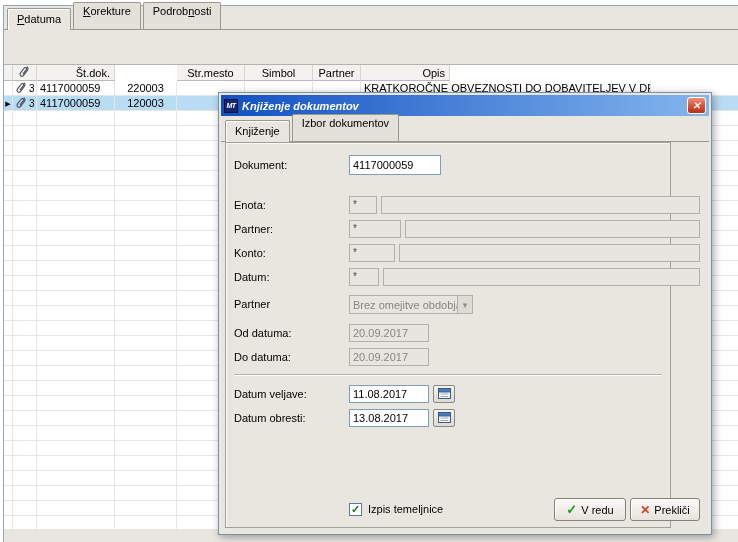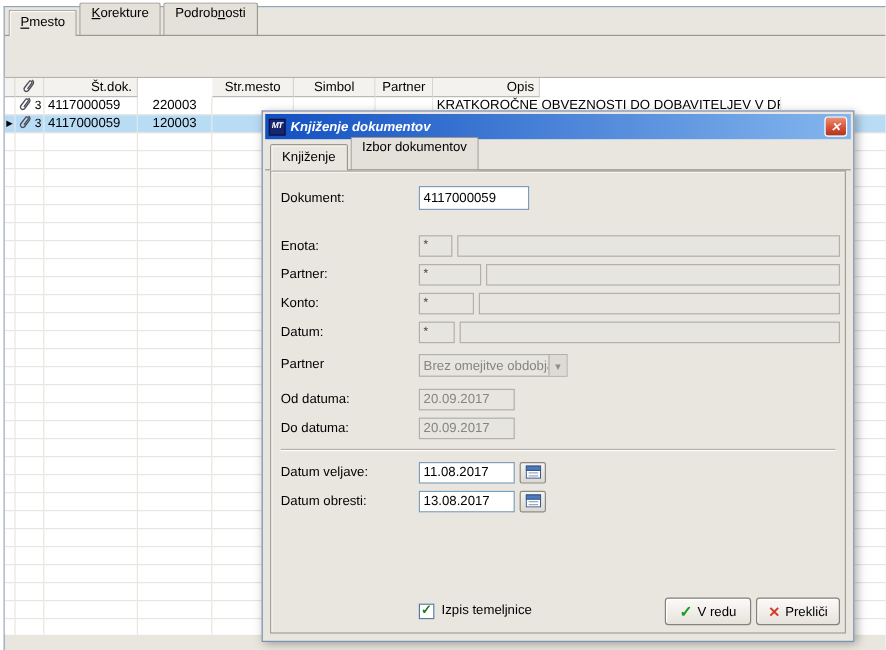--- a/index.html
+++ b/index.html
@@ -41,21 +41,21 @@
             border:1px solid #7b90ae; box-shadow:2px 2px 8px rgba(0,0,0,.35); z-index:10; padding:2px; }
   .dlg-titlebar { height:21px; background:linear-gradient(to right,var(--dialog-titlebar-start,#1150c2),var(--dialog-titlebar-end,#84b6ee));
                   display:flex; align-items:center; gap:4px; padding:0 3px; color:#fff;font-style:italic; }
   .dlg-title { font-weight:bold; flex:1; overflow:hidden; white-space:nowrap; }
   .dlg-close { width:19px; height:17px; background:linear-gradient(#ee9070,var(--close-button,#d8503a) 55%,#b03418);
                border:1px solid #fff; border-radius:3px; color:#fff; font-size:10px; font-weight:bold;
                display:flex; align-items:center; justify-content:center; cursor:pointer; flex:0 0 auto; }
   .dlg-tabs { display:flex; align-items:flex-end; height:24px; padding-left:4px; position:relative; margin-top:2px; }
   .dlg-tabs::after { content:""; position:absolute; left:0; right:0; bottom:0; height:1px; background:#9b988f; z-index:2; }
 
-  .dlg-panel { position:absolute; left:6px; top:49px; width:480px; height:386px; border:1px solid #a29f96;
+  .dlg-panel { position:absolute; left:6px; top:49px; width:446px; height:386px; border:1px solid #a29f96;
                box-shadow:inset 1px 1px 0 #fbfaf7; background:var(--chrome,#e9e6df); }
 
   .frow { position:absolute; left:0; width:100%; height:20px; }
   .flabel { position:absolute; left:8px; line-height:18px; white-space:nowrap; }
   .txt { position:absolute; top:0; height:18px; border:1px solid #7f9db9; background:#fff; font-family:inherit;
          font-size:11px; padding:0 3px; }
   .dis-box { position:absolute; top:0; height:18px; background:#e7e5e0; border:1px solid #b3b0aa; color:#87857f;
              line-height:16px; padding:0 3px; overflow:hidden; white-space:nowrap; }
   .dis-box.code { color:#46443f; font-size:10px; }
   .combo { position:absolute; top:0; height:19px; background:#e7e5e0; border:1px solid #b3b0aa; display:flex; align-items:center; }
@@ -77,21 +77,21 @@
   .ok-ico { color:var(--ok-icon,#1e9c1e); font-weight:bold; font-size:13px; line-height:13px; }
   .cancel-ico { color:var(--cancel-icon,#d23c28); font-weight:bold; font-size:12px; line-height:12px; }
 </style>
 </head>
 <body>
 
 <div class="window">
 
 
   <div class="tabstrip">
-    <div class="tab active"><span></span><span class="key">P</span><span>mesto</span></div>
+    <div class="tab active"><span></span><span class="key">P</span><span>datuma</span></div>
     <div class="tab"><span></span><span class="key">K</span><span>orekture</span></div>
     <div class="tab"><span>Podrob</span><span class="key">n</span><span>osti</span></div>
   </div>
 
   <div class="table">
     <div class="thead" id="thead">
         <div class="th al-c g" style="width: 9px;"></div>
         <div class="th al-c" style="width: 24px;">
           <span><svg width="11" height="13" viewBox="0 0 11 13">
               <path d="M7.8 1.6 C9.2 2.6 9.3 4.2 8.3 5.5 L4.6 10.4 C3.9 11.3 2.6 11.5 1.8 10.8 C0.9 10.1 0.8 8.8 1.5 7.9 L5.3 3.0 C5.7 2.4 6.6 2.3 7.1 2.7 C7.7 3.2 7.8 4.0 7.3 4.6 L3.9 9.1" fill="none" stroke="#4a4a58" stroke-width="1.1"></path>

